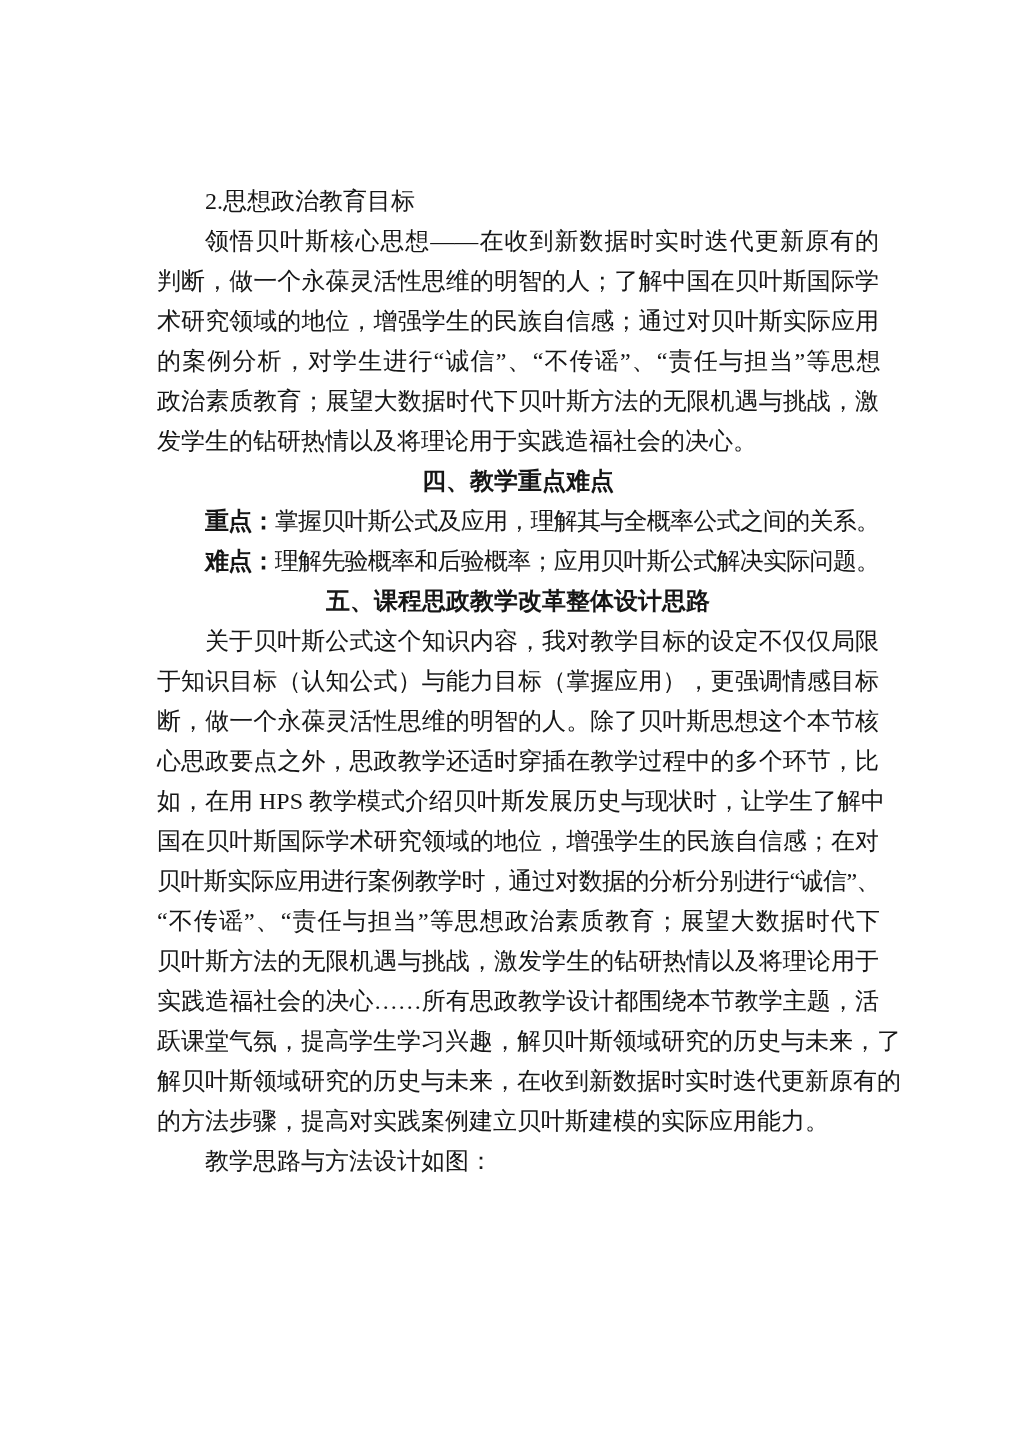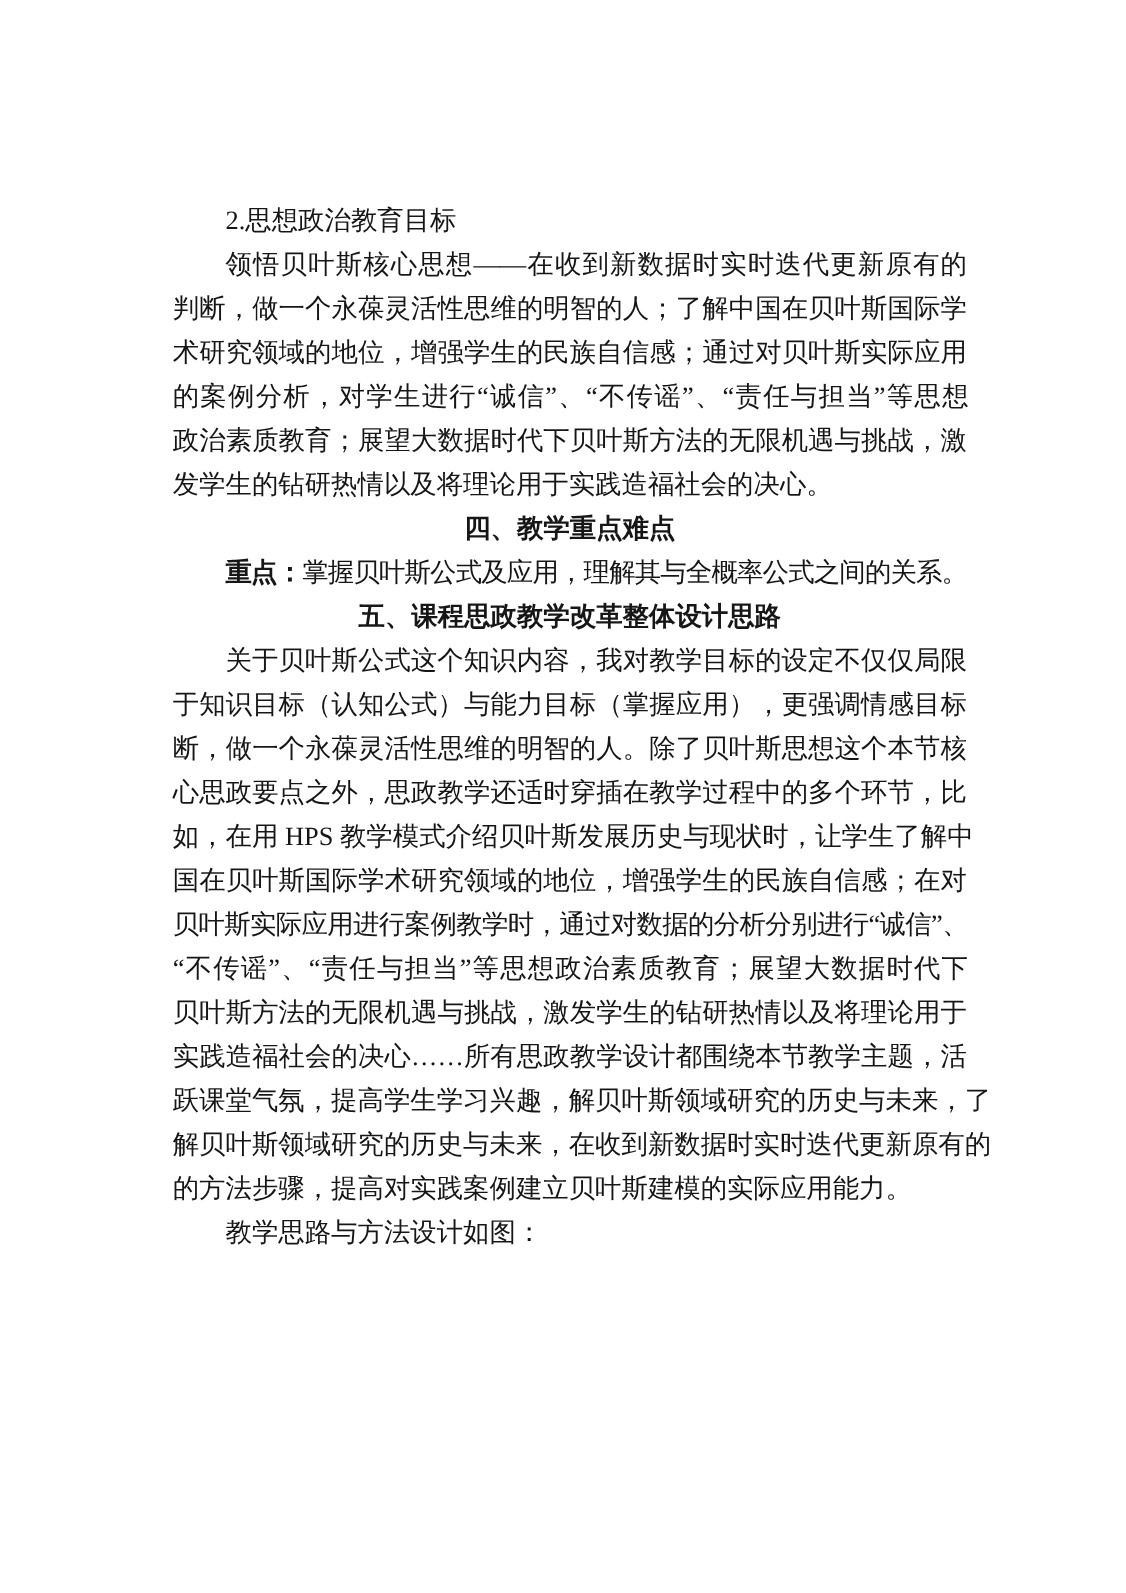--- a/index.html
+++ b/index.html
@@ -47,20 +47,21 @@
   <div class="content">
     <div class="line indent">2.思想政治教育目标</div>
     <div class="line indent justify">领悟贝叶斯核心思想——在收到新数据时实时迭代更新原有的</div>
     <div class="line justify">判断，做一个永葆灵活性思维的明智的人；了解中国在贝叶斯国际学</div>
     <div class="line justify">术研究领域的地位，增强学生的民族自信感；通过对贝叶斯实际应用</div>
     <div class="line justify tight15">的案例分析，对学生进行“诚信”、“不传谣”、“责任与担当”等思想</div>
     <div class="line justify">政治素质教育；展望大数据时代下贝叶斯方法的无限机遇与挑战，激</div>
     <div class="line">发学生的钻研热情以及将理论用于实践造福社会的决心。</div>
     <div class="line heading">四、教学重点难点</div>
     <div class="line indent justify tight10"><span class="bold">重点：</span><span>掌握贝叶斯公式及应用，理解其与全概率公式之间的关系。</span></div>
+    <div class="line indent justify tight10"><span class="bold">难点：</span><span>理解先验概率和后验概率；应用贝叶斯公式解决实际问题。</span></div>
     <div class="line heading">五、课程思政教学改革整体设计思路</div>
     <div class="line indent justify">关于贝叶斯公式这个知识内容，我对教学目标的设定不仅仅局限</div>
     <div class="line justify">于知识目标（认知公式）与能力目标（掌握应用），更强调情感目标</div>
     <div class="line justify">断，做一个永葆灵活性思维的明智的人。除了贝叶斯思想这个本节核</div>
     <div class="line justify">心思政要点之外，思政教学还适时穿插在教学过程中的多个环节，比</div>
     <div class="line justify">如，在用 HPS 教学模式介绍贝叶斯发展历史与现状时，让学生了解中</div>
     <div class="line justify">国在贝叶斯国际学术研究领域的地位，增强学生的民族自信感；在对</div>
     <div class="line justify tight15">贝叶斯实际应用进行案例教学时，通过对数据的分析分别进行“诚信”、</div>
     <div class="line justify tight10">“不传谣”、“责任与担当”等思想政治素质教育；展望大数据时代下</div>
     <div class="line justify">贝叶斯方法的无限机遇与挑战，激发学生的钻研热情以及将理论用于</div>

